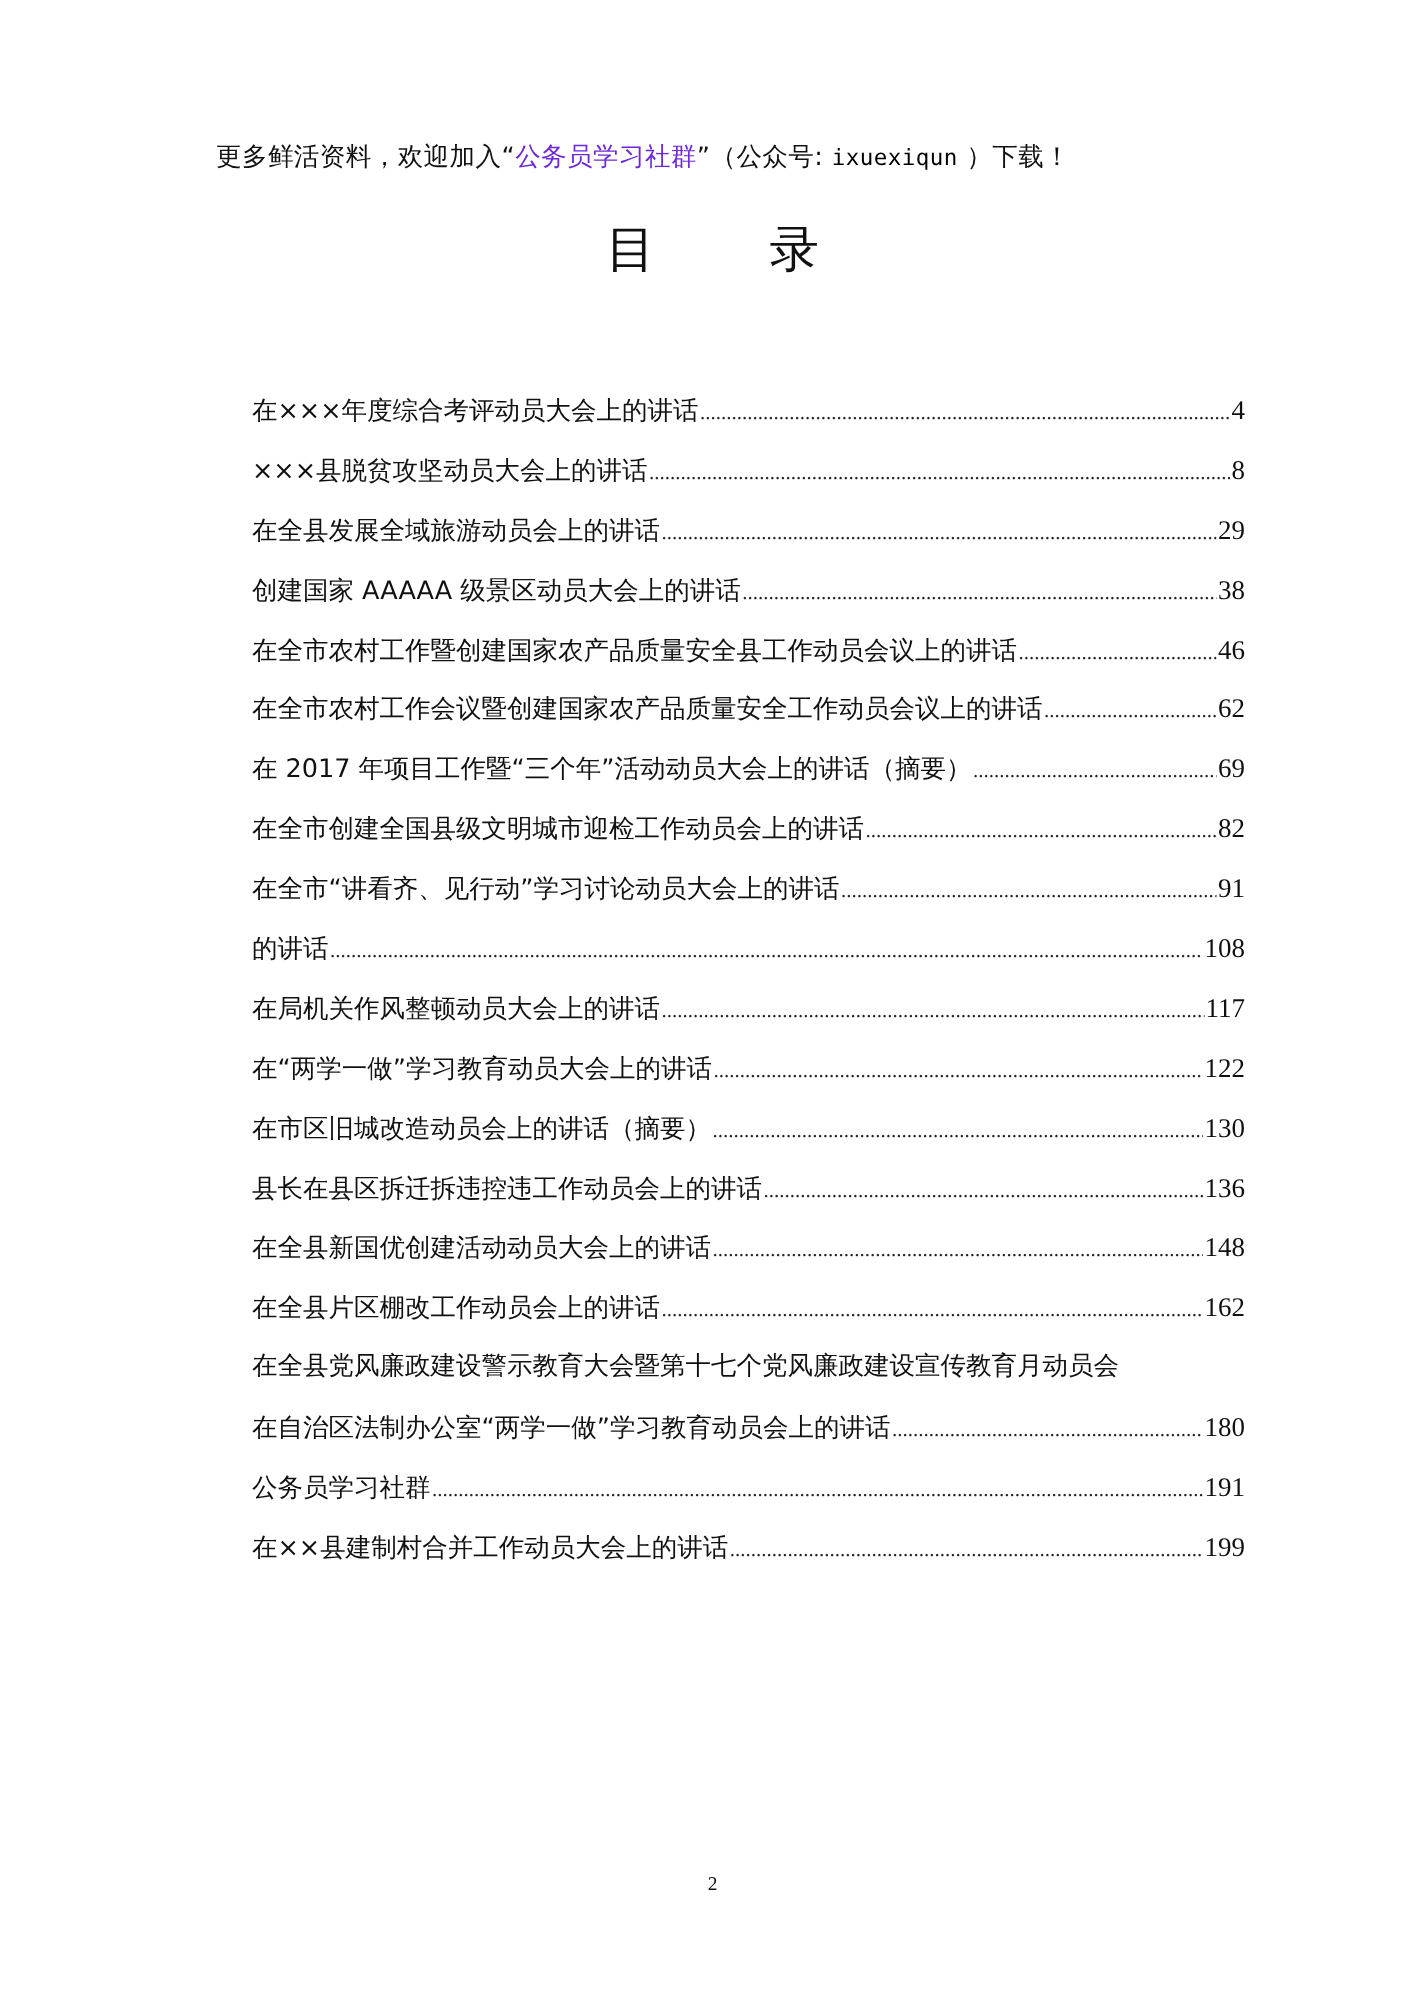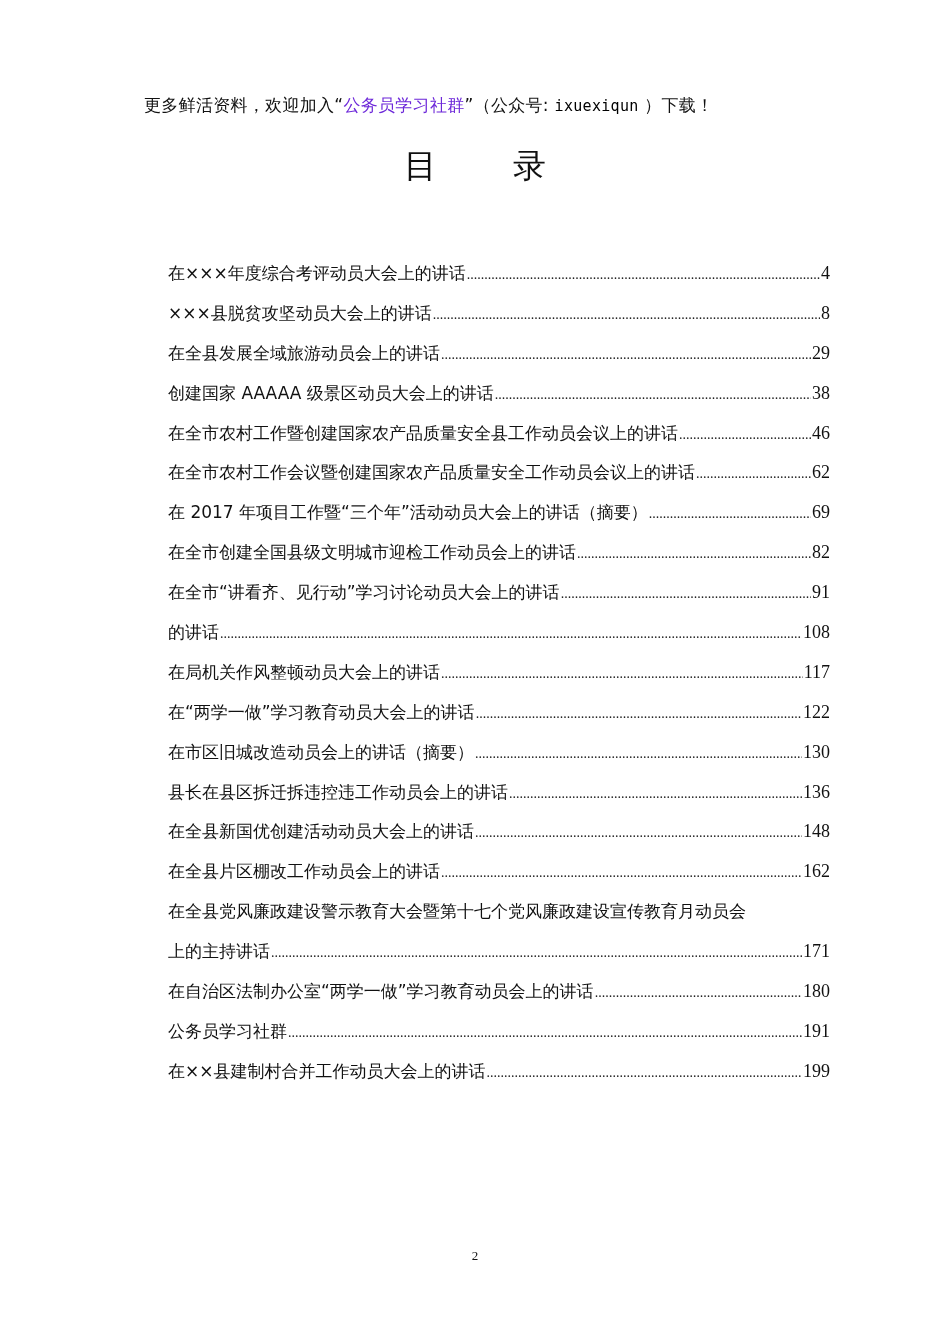--- a/index.html
+++ b/index.html
@@ -169,25 +169,20 @@
     </div>
   <div class="toc-line">
       <span class="text">在全县片区棚改工作动员会上的讲话</span>
       <span class="dots"></span>
       <span class="page">162</span>
     </div>
   <div class="toc-line">
       <span class="text">在全县党风廉政建设警示教育大会暨第十七个党风廉政建设宣传教育月动员会</span>
     </div>
   <div class="toc-line">
-      <span class="text">上的主持讲话</span>
-      <span class="dots"></span>
-      <span class="page">171</span>
-    </div>
-  <div class="toc-line">
       <span class="text">在自治区法制办公室“两学一做”学习教育动员会上的讲话</span>
       <span class="dots"></span>
       <span class="page">180</span>
     </div>
   <div class="toc-line">
       <span class="text">公务员学习社群</span>
       <span class="dots"></span>
       <span class="page">191</span>
     </div>
   <div class="toc-line">

